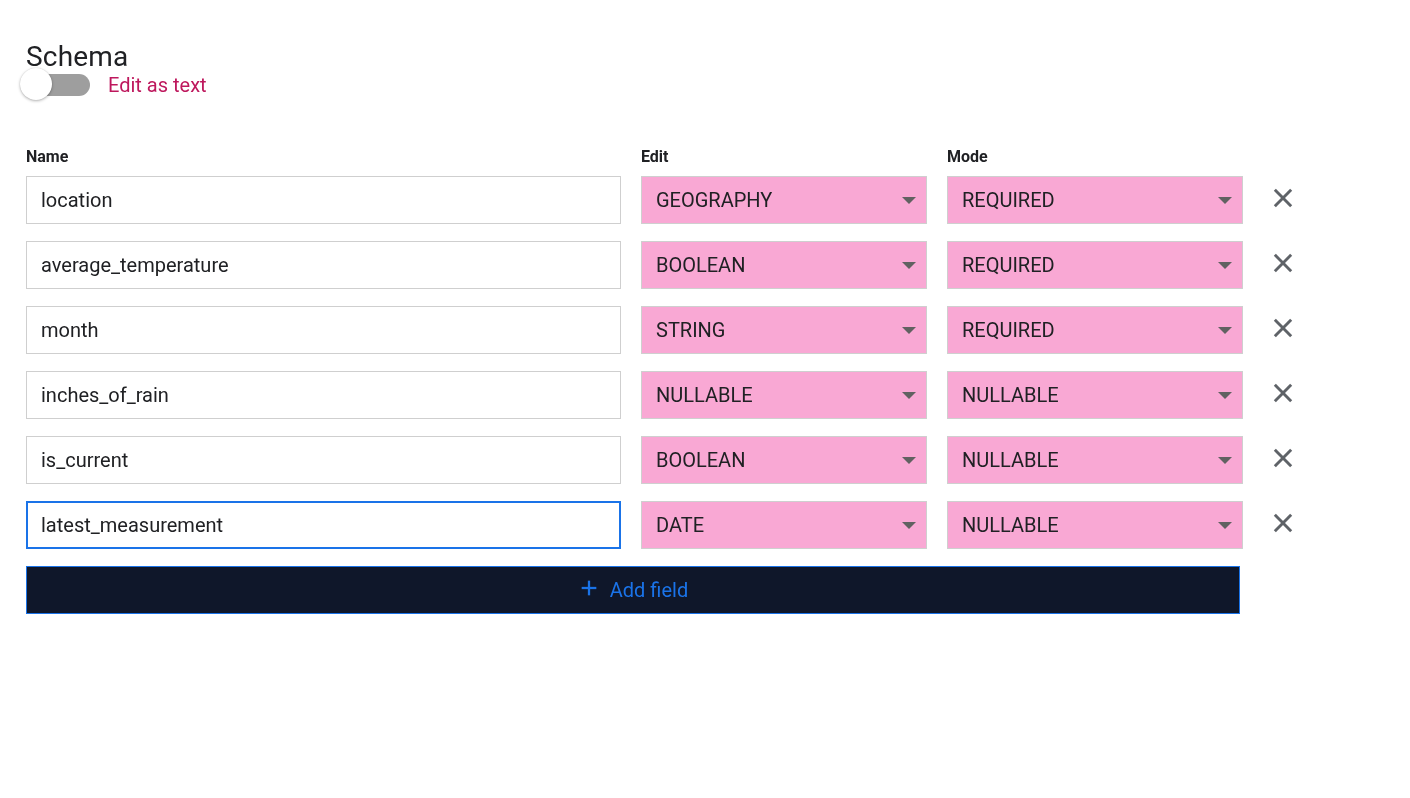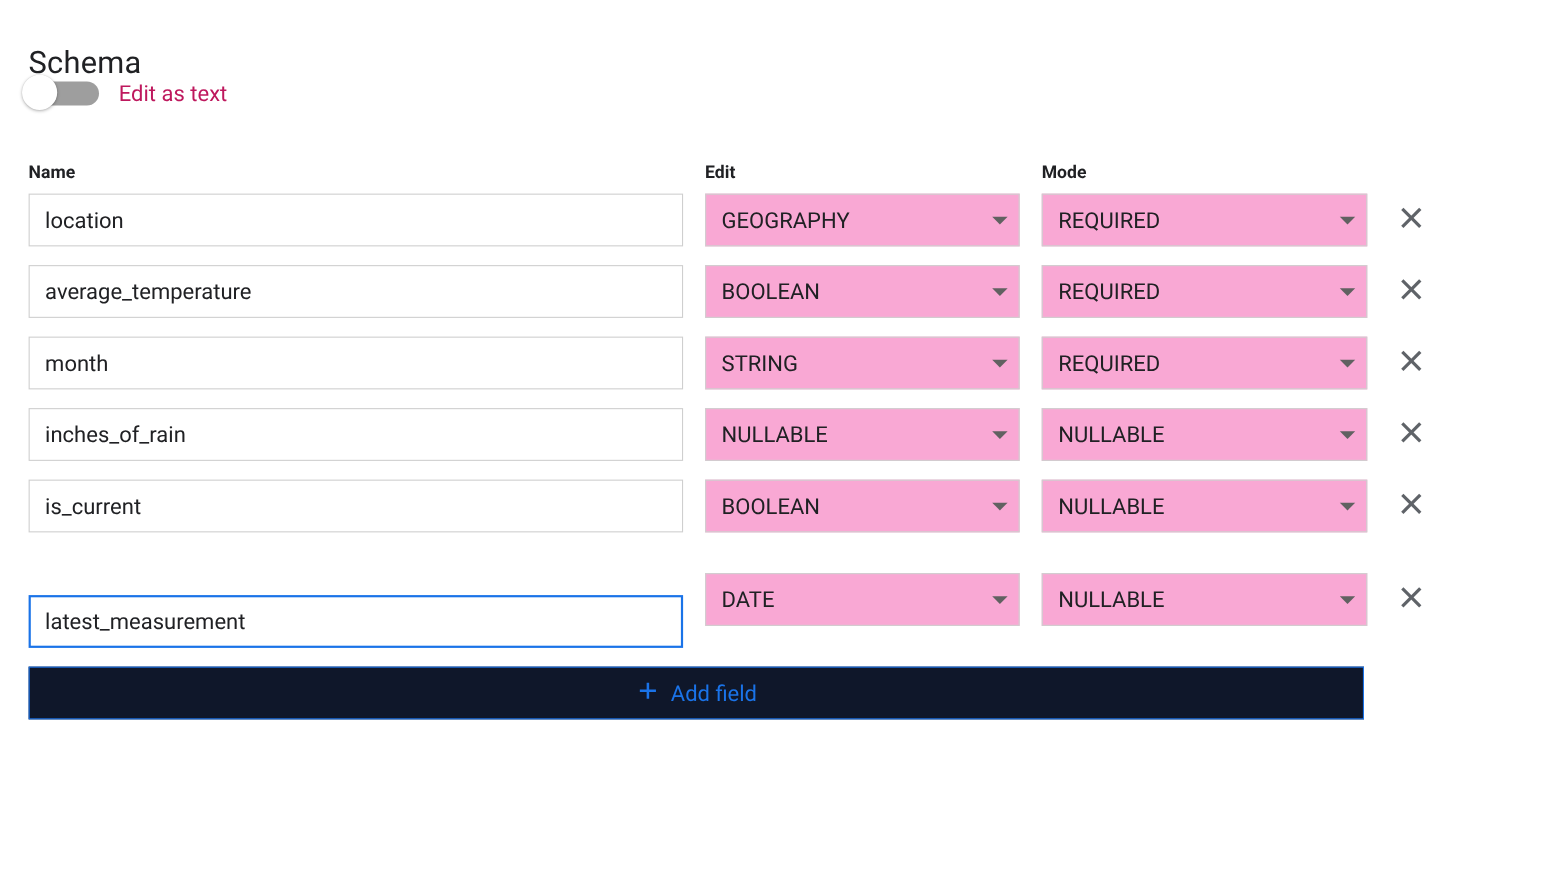--- a/index.html
+++ b/index.html
@@ -73,21 +73,20 @@
     background: #ffffff;
     font-size: 20px;
     padding: 12px 14px;
     outline: none;
     color: #202124;
     font-family: inherit;
   }
   .name-input.focused {
     border: 2px solid #1a73e8;
     padding: 0 13px;
-    margin-top: 40px;
   }
   .select {
     height: 48px;
     width: 100%;
     border: 1px solid #cfcfcf;
     background: #f9a8d4;
     display: flex;
     align-items: center;
     justify-content: space-between;
     padding: 0 10px 0 14px;

